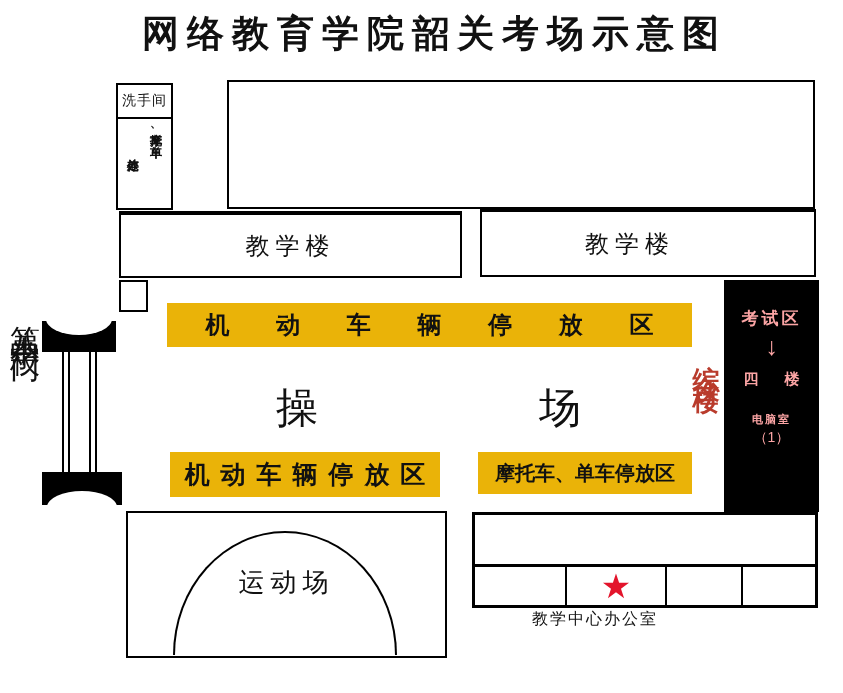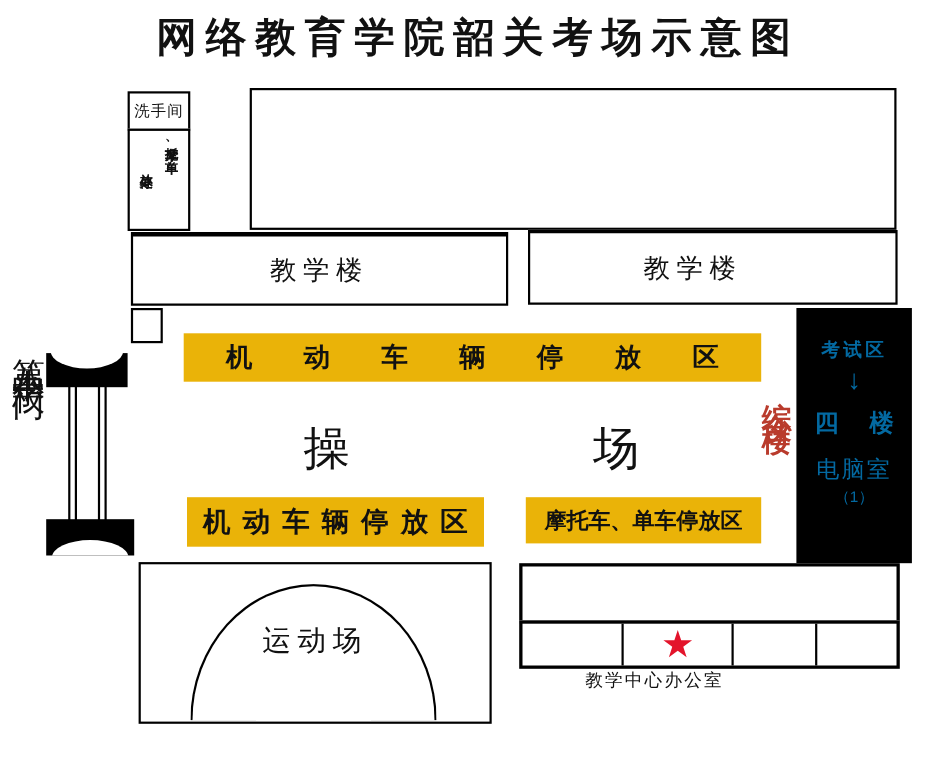--- a/index.html
+++ b/index.html
@@ -53,26 +53,26 @@
   
   .play-char{position:absolute;font-size:42px;}
   #play-char1{left:276px;top:380px;}
   #play-char2{left:539px;top:380px;}
 
   
   #complex-label{left:692px;top:343px;font-size:27px;font-weight:bold;
       letter-spacing:11px;color:#b93b2c;}
 
   
-  #exam-bar{left:724px;top:280px;width:105px;height:232px;background:#000;color:#0369a1;
+  #exam-bar{left:724px;top:280px;width:95px;height:232px;background:#000;color:#fca5a5;
       display:flex;flex-direction:column;align-items:center;}
   #exam-line1{margin-top:27px;font-weight:bold;font-size:17px;letter-spacing:3px;}
   #exam-arrow{margin-top:4px;font-size:25px;font-weight:bold;line-height:1;}
-  #exam-line2{margin-top:11px;font-weight:bold;font-size:22px;word-spacing:22px;}
-  #exam-line3{margin-top:13px;font-weight:normal;font-size:21px;letter-spacing:2px;}
+  #exam-line2{margin-top:11px;font-weight:bold;font-size:15px;word-spacing:22px;}
+  #exam-line3{margin-top:23px;font-weight:bold;font-size:11px;letter-spacing:2px;}
   #exam-line4{margin-top:2px;font-size:14px;}
 
   
   #sports-rect{left:126px;top:511px;width:321px;height:147px;}
   #sports-arch{position:absolute;left:45px;top:18px;width:224px;height:124px;
       border:2px solid #000;border-bottom:none;
       border-radius:50% 50% 0 0 / 100% 100% 0 0;box-sizing:border-box;}
   #sports-label{position:absolute;left:0;right:0;top:52px;text-align:center;
       font-size:26px;letter-spacing:6px;}
 

